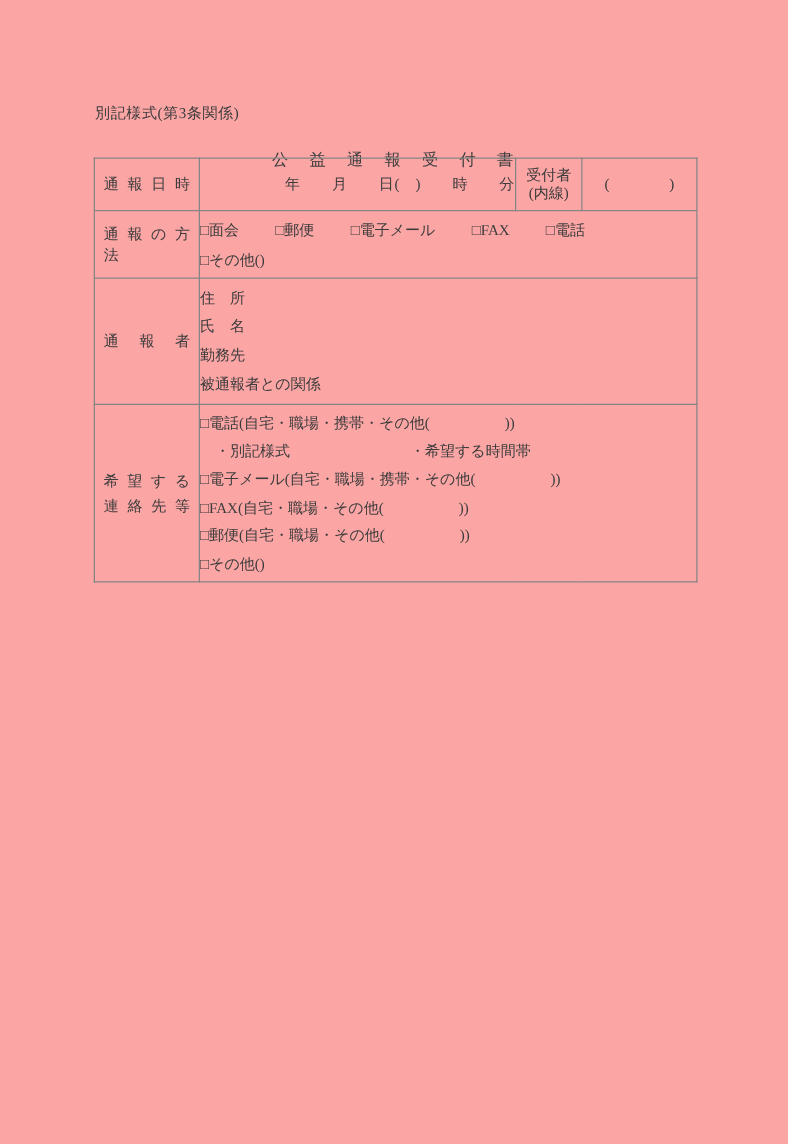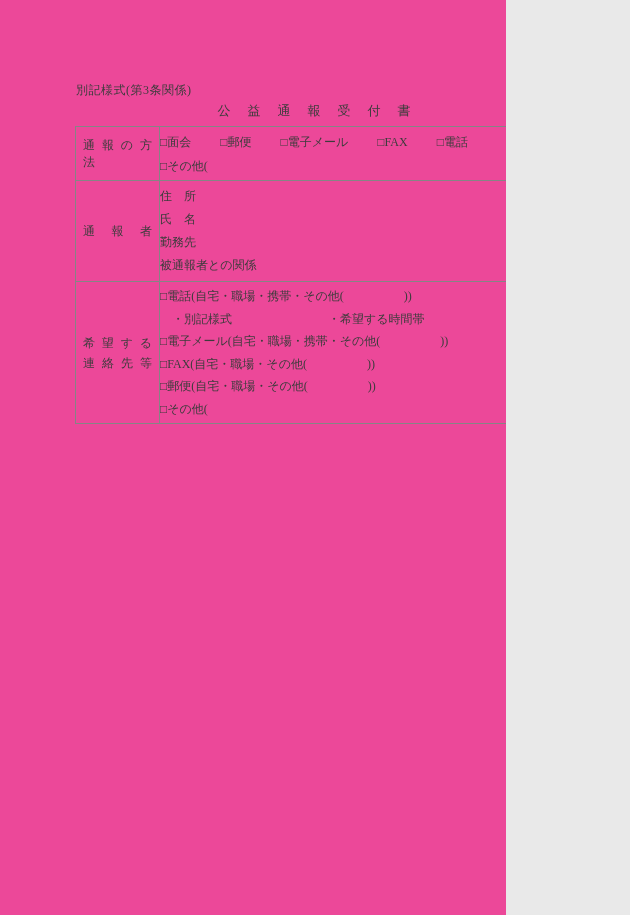--- a/index.html
+++ b/index.html
@@ -2,31 +2,31 @@
 <html><head>
 <meta charset="utf-8">
 <style>
   html,body{margin:0;padding:0;}
   body{
     font-family:"Liberation Serif","DejaVu Serif",serif;
     background:#e9e9e9;
   }
   .page{
     position:relative;
-    width:506px;height:915px;
-    background:#ec4899;
+    width:630px;height:915px;
+    background:#fca5a5;
     overflow:hidden;
     color:#3c3c3c;
   }
   .form-note{
     position:absolute;left:76px;top:82px;
     font-size:12px;letter-spacing:0.5px;
   }
   .doc-title{
-    position:absolute;left:0;top:102px;width:630px;
+    position:absolute;left:0;top:119px;width:630px;
     text-align:center;font-size:13px;letter-spacing:2px;
   }
   table.form{
     position:absolute;left:75px;top:126px;
     width:482px;
     border-collapse:collapse;table-layout:fixed;
   }
   table.form td{
     border:1px solid #858585;
     padding:0;
@@ -55,21 +55,21 @@
   }
   td.cell-receiver{
     text-align:center;font-size:11px;line-height:13.5px;
   }
   td.cell-receiver-val{text-align:center;}
   td.content{padding-left:5px;}
   .line24{line-height:24px;}
   .line23{line-height:23px;}
   .line22{line-height:22.5px;}
   .other-row{
-    display:flex;justify-content:space-between;
+    display:flex;justify-content:flex-start;
   }
   .other-row.w-method{width:350px;}
   .other-row.w-contact{width:358px;}
   .opt{margin-right:26px;text-align:right;}
   .opt:last-child{margin-right:15px;}
   td.cell-content-note{
     vertical-align:top;
     padding:7px 6px 0 11px;
     letter-spacing:0.5px;
   }
@@ -84,20 +84,35 @@
 
   <table class="form">
     <colgroup>
       <col style="width:84px">
       <col style="width:253px">
       <col style="width:53px">
       <col style="width:92px">
     </colgroup>
 
     <tbody>
+        <tr class="r1">
+      <td class="lab">
+        <div class="jline">通 報 日 時</div>
+      </td>
+      <td class="cell-datetime">
+        <span>年　　月　　日(　)　　時　　分</span>
+      </td>
+      <td class="cell-receiver">
+        <div>受付者</div>
+        <div>(内線)</div>
+      </td>
+      <td class="cell-receiver-val">
+        <span>(　　　　)</span>
+      </td>
+    </tr>
 
     <tr class="r2">
       <td class="lab">
         <div class="jline">通 報 の 方 法</div>
       </td>
       <td class="content" colspan="3">
         <div class="line24">
           <span class="opt">□面会</span>
           <span class="opt">□郵便</span>
           <span class="opt">□電子メール</span>

